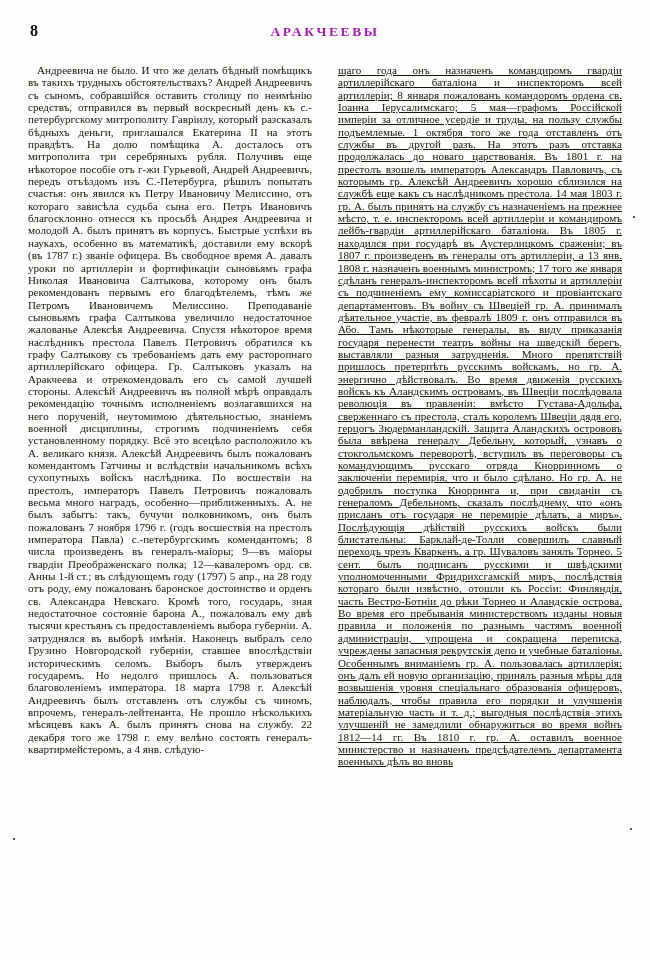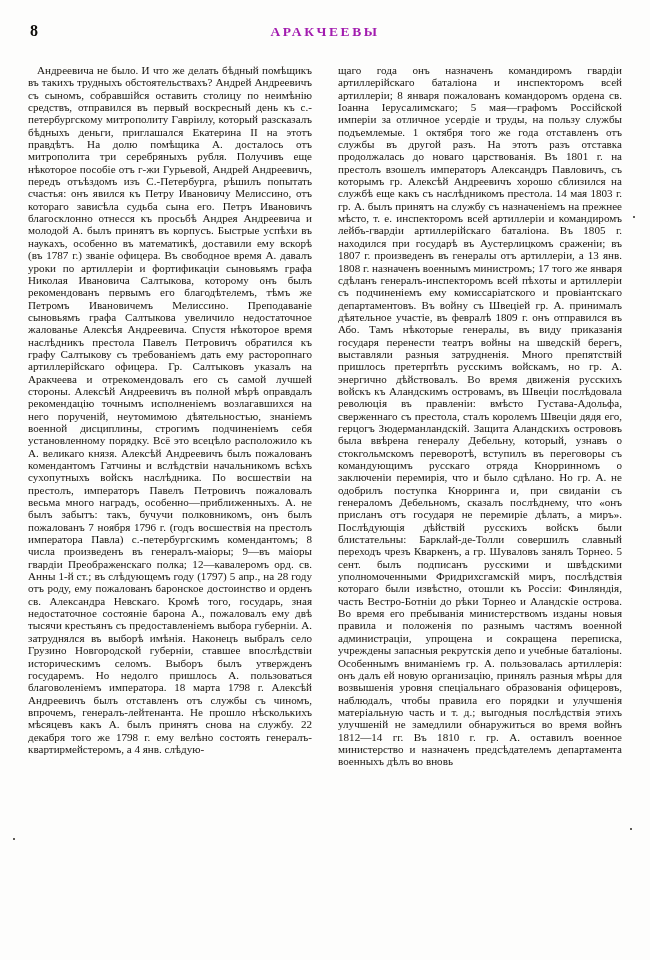--- a/index.html
+++ b/index.html
@@ -63,20 +63,21 @@
     hyphens: manual;
     color: #18150f;
   }
   .col p {
     margin: 0;
     text-indent: 9px;
     text-align: justify;
   }
   .col p.noindent {
     text-indent: 0;
+    text-decoration: underline;
   }
   .dot-left {
     position: absolute;
     left: 13px;
     top: 838px;
     width: 2px;
     height: 2px;
     border-radius: 50%;
     background: #2a2622;
   }

